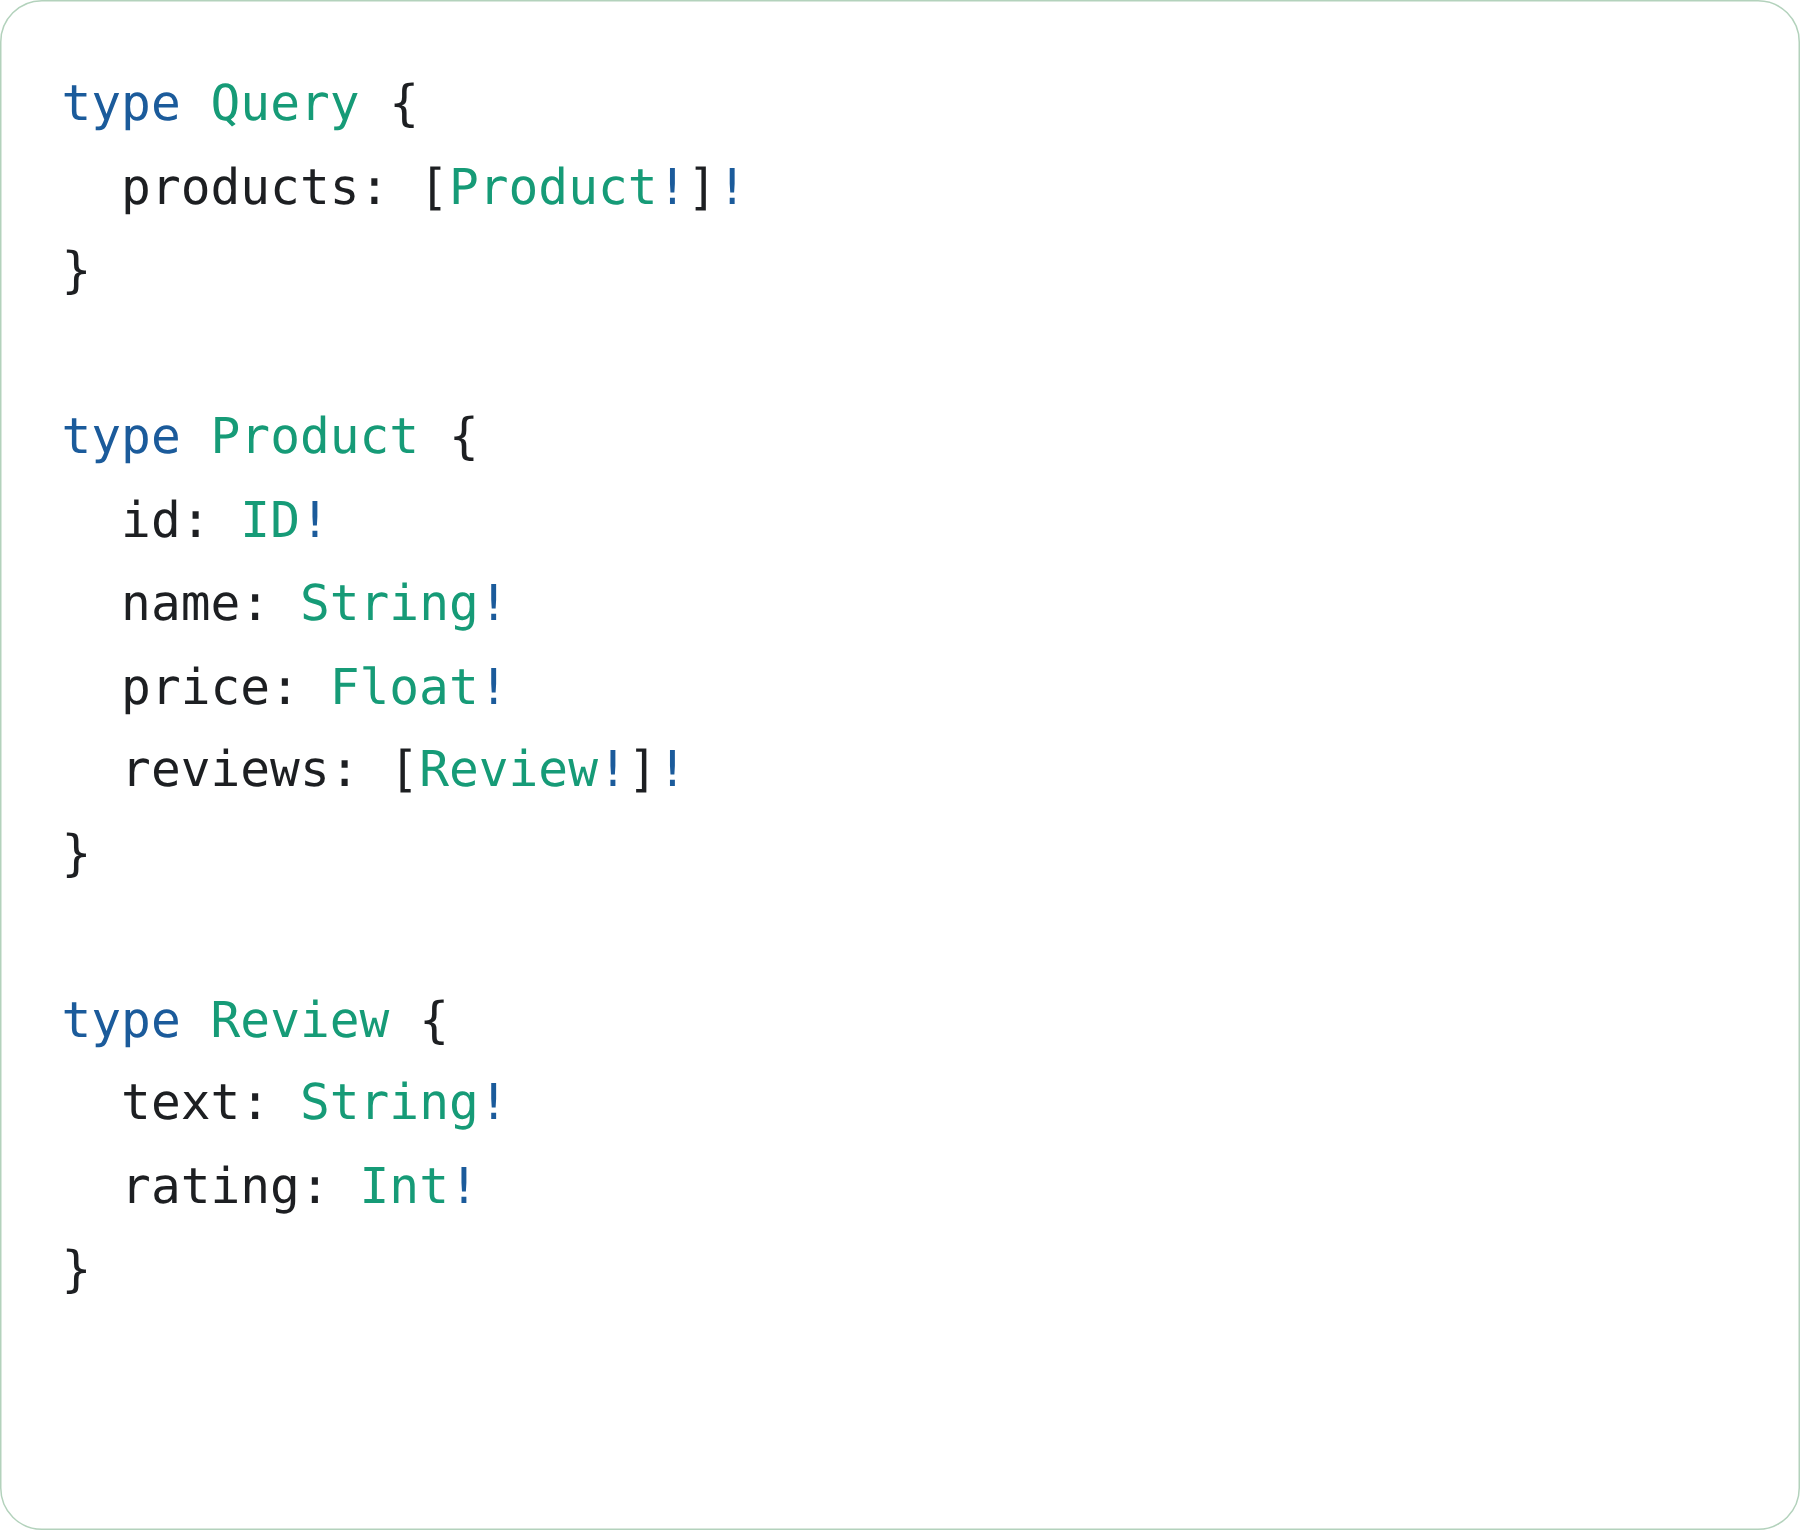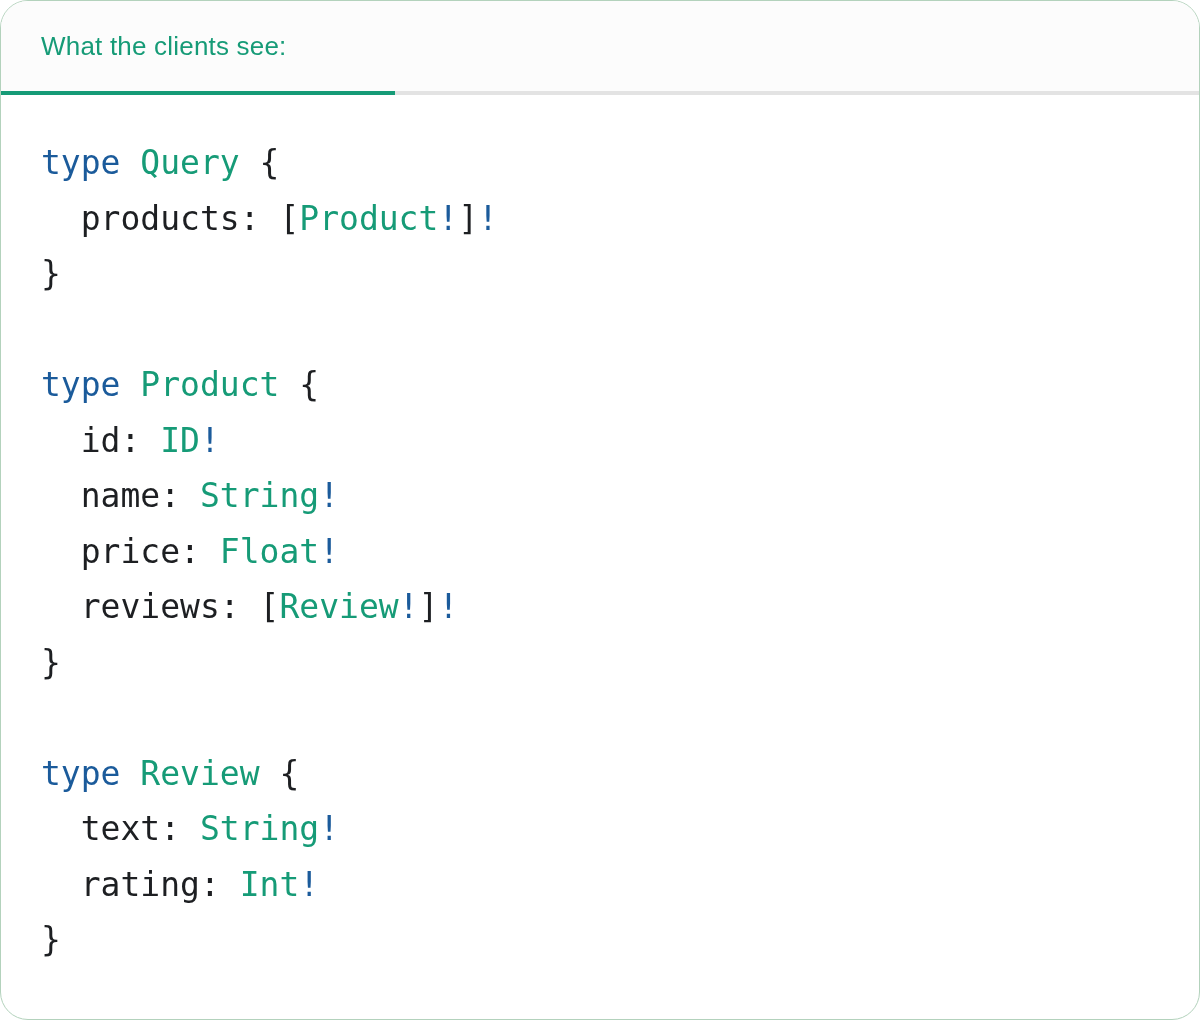--- a/index.html
+++ b/index.html
@@ -65,20 +65,14 @@
   .code-line { white-space: pre; }
   .tok-kw   { color: var(--keyword-blue); }
   .tok-ty   { color: var(--accent-green); }
   .tok-pl   { color: var(--code-plain); }
   .tok-bang { color: var(--keyword-blue); }
 </style>
 </head>
 <body>
 
 <div class="card">
-  <div class="card-header">
-    <div class="tab">
-      <span class="tab-label">What the clients see:</span>
-    </div>
-    <span class="tab-underline"></span>
-  </div>
   <pre class="code"><div class="code-line"><span class="tok-kw">type</span><span class="tok-pl"> </span><span class="tok-ty">Query</span><span class="tok-pl"> {</span></div><div class="code-line"><span class="tok-pl">  products: [</span><span class="tok-ty">Product</span><span class="tok-bang">!</span><span class="tok-pl">]</span><span class="tok-bang">!</span></div><div class="code-line"><span class="tok-pl">}</span></div><div class="code-line"> </div><div class="code-line"><span class="tok-kw">type</span><span class="tok-pl"> </span><span class="tok-ty">Product</span><span class="tok-pl"> {</span></div><div class="code-line"><span class="tok-pl">  id: </span><span class="tok-ty">ID</span><span class="tok-bang">!</span></div><div class="code-line"><span class="tok-pl">  name: </span><span class="tok-ty">String</span><span class="tok-bang">!</span></div><div class="code-line"><span class="tok-pl">  price: </span><span class="tok-ty">Float</span><span class="tok-bang">!</span></div><div class="code-line"><span class="tok-pl">  reviews: [</span><span class="tok-ty">Review</span><span class="tok-bang">!</span><span class="tok-pl">]</span><span class="tok-bang">!</span></div><div class="code-line"><span class="tok-pl">}</span></div><div class="code-line"> </div><div class="code-line"><span class="tok-kw">type</span><span class="tok-pl"> </span><span class="tok-ty">Review</span><span class="tok-pl"> {</span></div><div class="code-line"><span class="tok-pl">  text: </span><span class="tok-ty">String</span><span class="tok-bang">!</span></div><div class="code-line"><span class="tok-pl">  rating: </span><span class="tok-ty">Int</span><span class="tok-bang">!</span></div><div class="code-line"><span class="tok-pl">}</span></div></pre>
 </div>
 
 </body></html>

